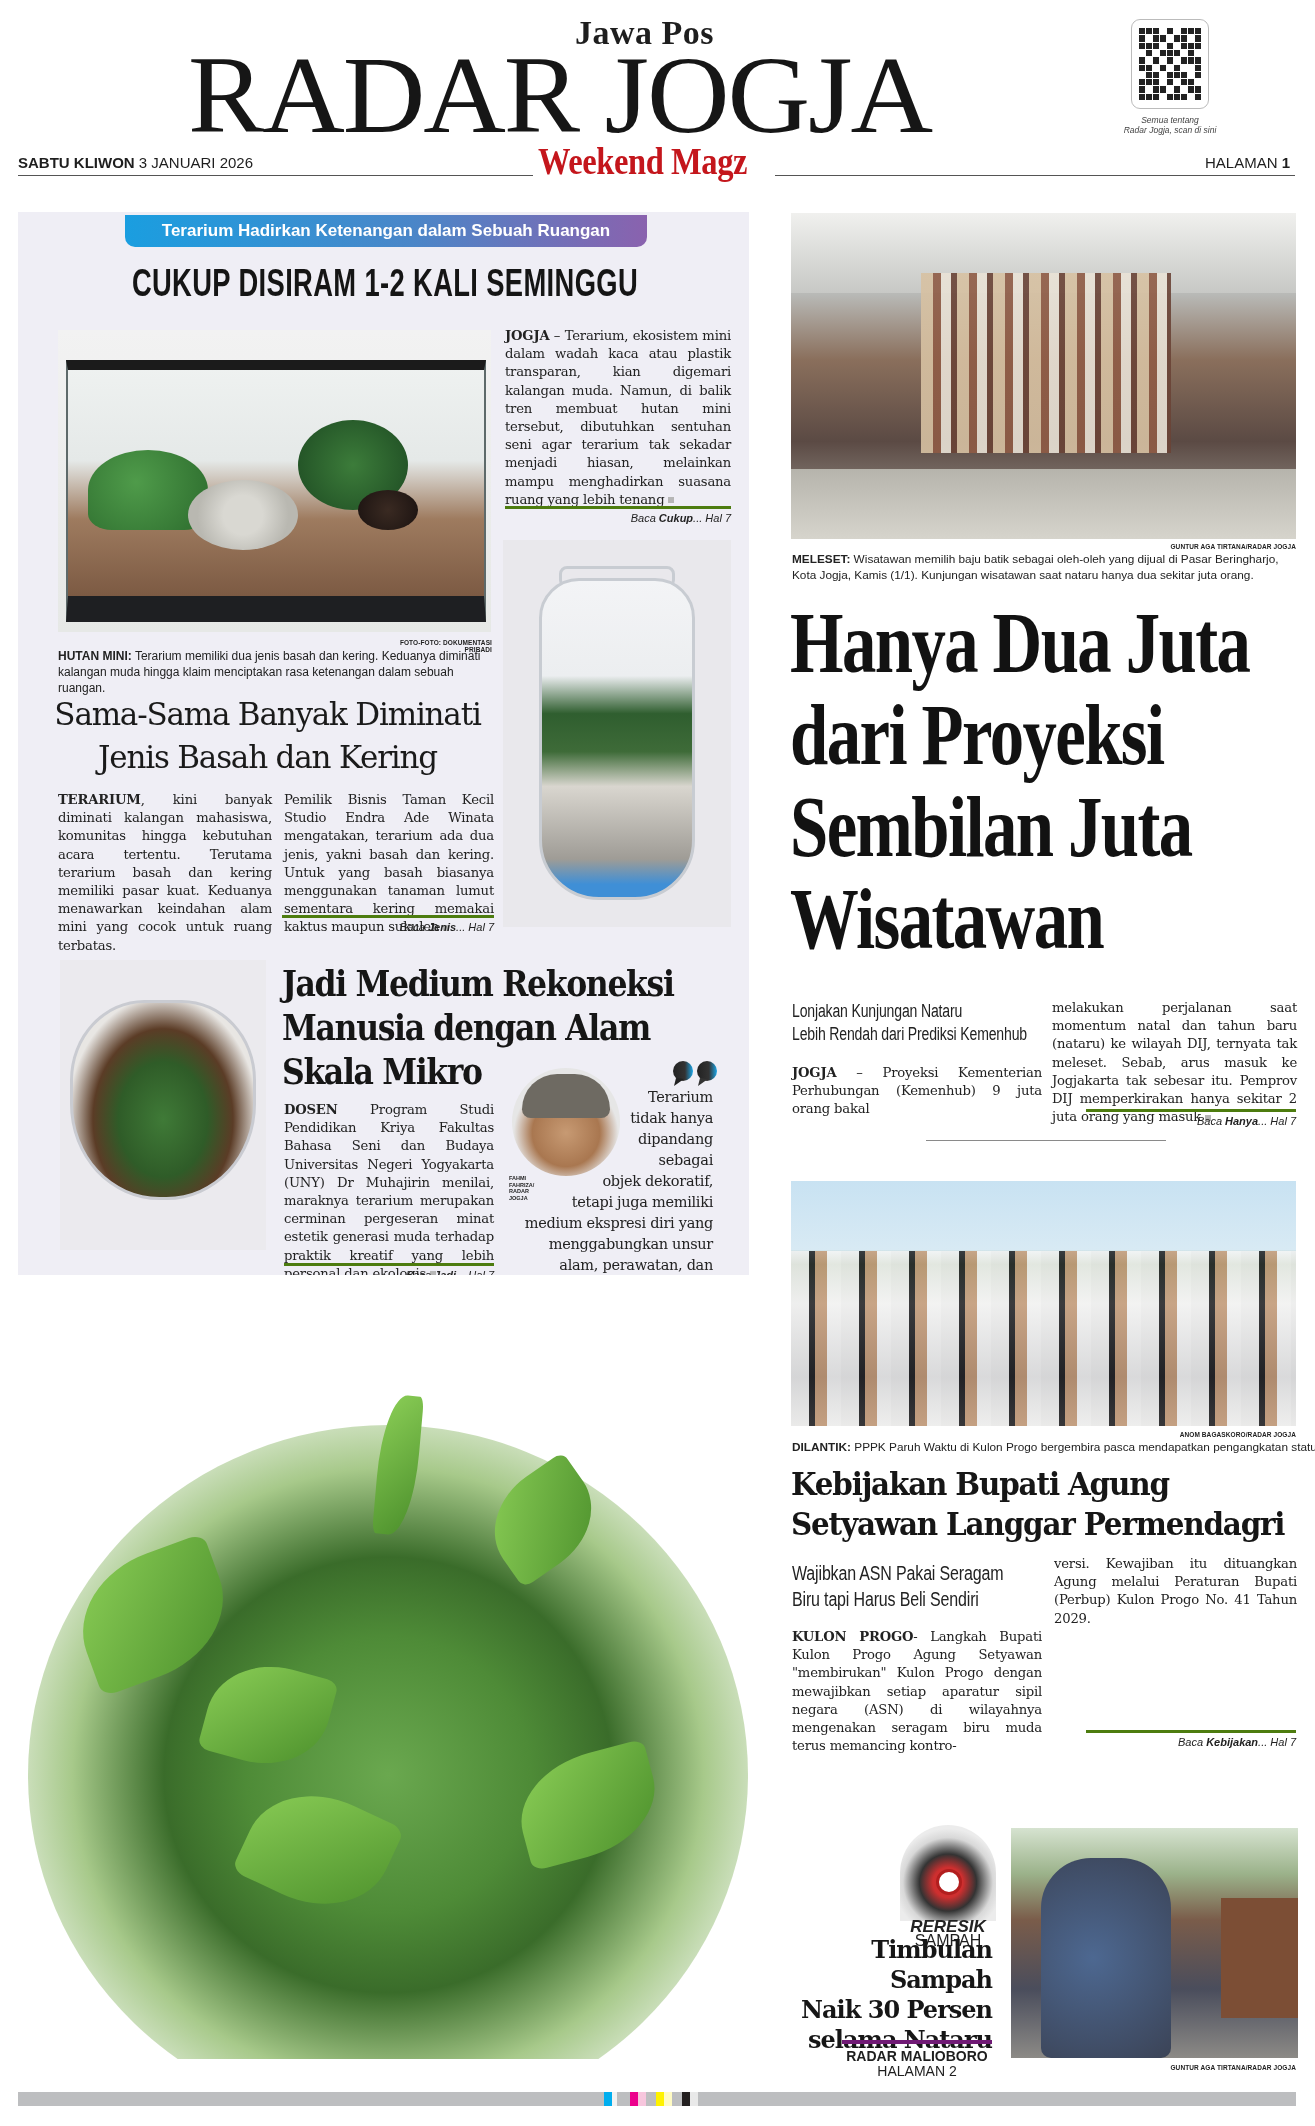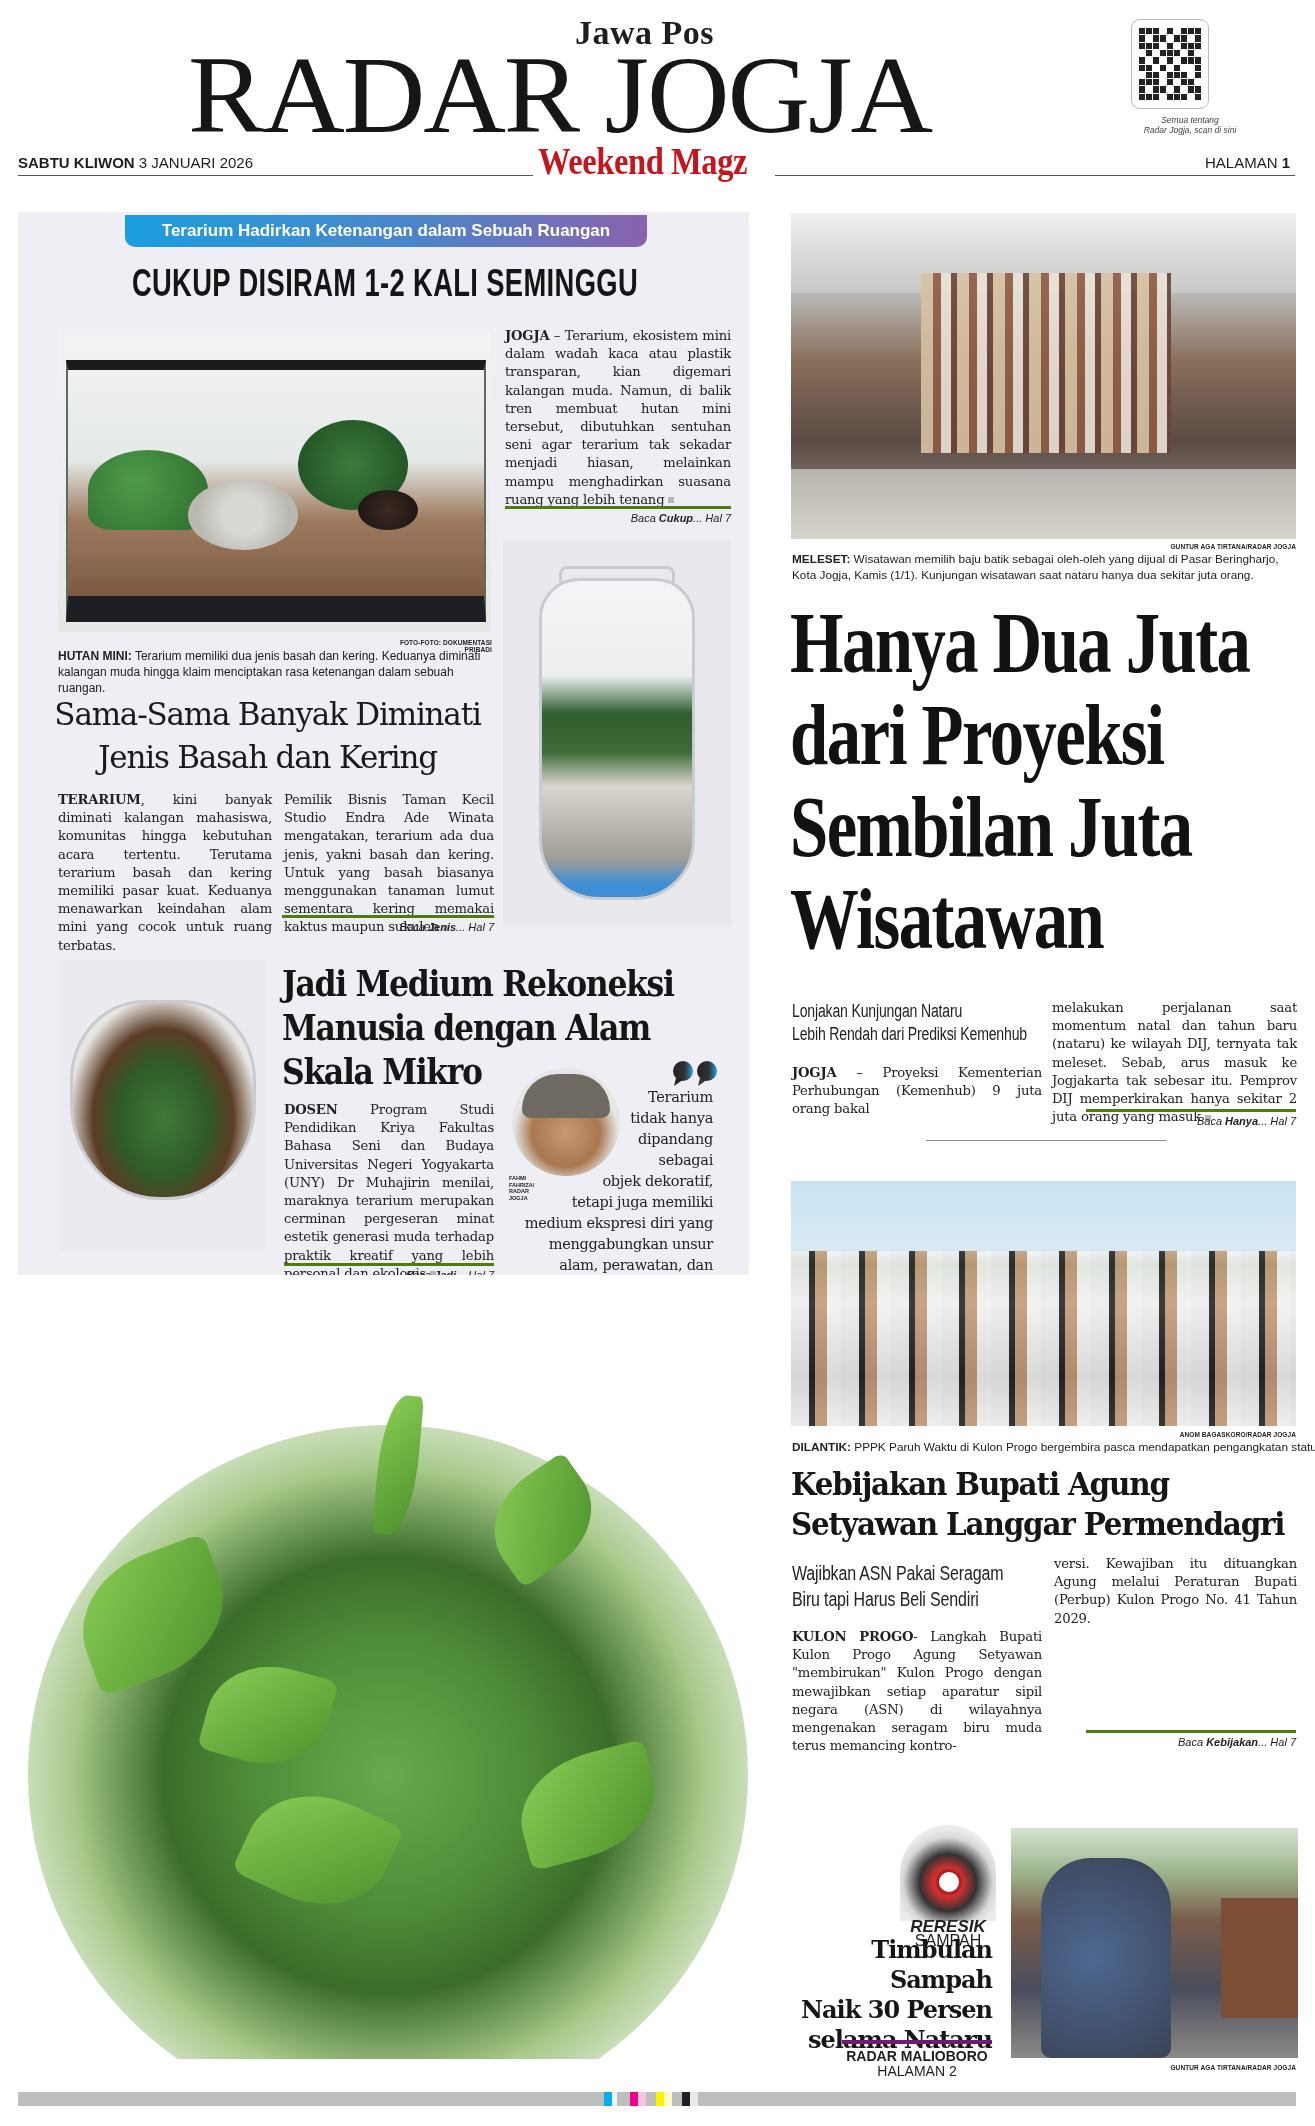--- a/index.html
+++ b/index.html
@@ -13,21 +13,21 @@
   .weekend { left: 538px; top: 140px; font-family: "Liberation Serif", serif; font-weight: bold; font-size: 37px; color: #c4161c; letter-spacing: -0.5px; transform: scaleX(0.88); transform-origin: left; }
   .dateline { left: 18px; top: 154px; font-family: "Liberation Sans", sans-serif; font-size: 15px; }
   .dateline b { font-weight: bold; }
   .rule-left { left: 18px; top: 175px; width: 515px; height: 1px; background: #555; }
   .rule-right { left: 775px; top: 175px; width: 520px; height: 1px; background: #555; }
   .halaman { left: 1205px; top: 154px; font-family: "Liberation Sans", sans-serif; font-size: 15px; }
   .qr { left: 1131px; top: 19px; width: 78px; height: 90px; border: 1px solid #bbb; border-radius: 9px; background: #fff; padding: 8px 7px; }
   .qr-grid { width: 62px; height: 72px; display: grid; grid-template-columns: repeat(9, 1fr); grid-template-rows: repeat(10,1fr); gap: 1px; }
   .qr-grid span { background: #222; }
   .qr-grid span.w { background: #fff; }
-  .qr-caption { left: 1118px; top: 115px; width: 104px; text-align: center; font-family: "Liberation Sans", sans-serif; font-style: italic; font-size: 8.5px; color: #444; line-height: 10px; margin-left: 20px; }
+  .qr-caption { left: 1118px; top: 115px; width: 104px; text-align: center; font-family: "Liberation Sans", sans-serif; font-style: italic; font-size: 8.5px; color: #444; line-height: 10px; }
 
   
   .left-panel { left: 18px; top: 212px; width: 731px; height: 1163px; background: #efeef5; }
   .kicker { left: 125px; top: 215px; width: 522px; height: 32px; border-radius: 0 0 10px 10px; background: linear-gradient(90deg, #1a9ee0 0%, #4a86c8 55%, #8a62ae 100%); color: #fff; font-family: "Liberation Sans", sans-serif; font-weight: bold; font-size: 17px; text-align: center; line-height: 32px; }
   .main-left-head { left: 20px; top: 262px; width: 730px; text-align: center; font-family: "Liberation Sans", sans-serif; font-weight: bold; font-size: 38px; transform: scaleX(0.72); letter-spacing: 0.5px; color: #151515; }
 
   .photo { overflow: hidden; }
   .terrarium-box { left: 58px; top: 330px; width: 433px; height: 302px; background: linear-gradient(180deg,#f2f2f2 0%,#e6e8e6 100%); }
   .tank { position: absolute; left: 8px; top: 30px; width: 420px; height: 262px; border: 2px solid #5e6a6a; border-top: 10px solid #1b1b1b; border-bottom: 26px solid #1e1f22; background: linear-gradient(180deg,#eef1f0 0%, #e5e9e8 40%, #9e7b5f 66%, #7c5a43 100%); }
   .tank .plant1 { position:absolute; left: 20px; top: 80px; width: 120px; height: 80px; border-radius: 50% 50% 20% 20%; background: radial-gradient(circle at 40% 40%, #4f9b4a, #2c6b2d); }

